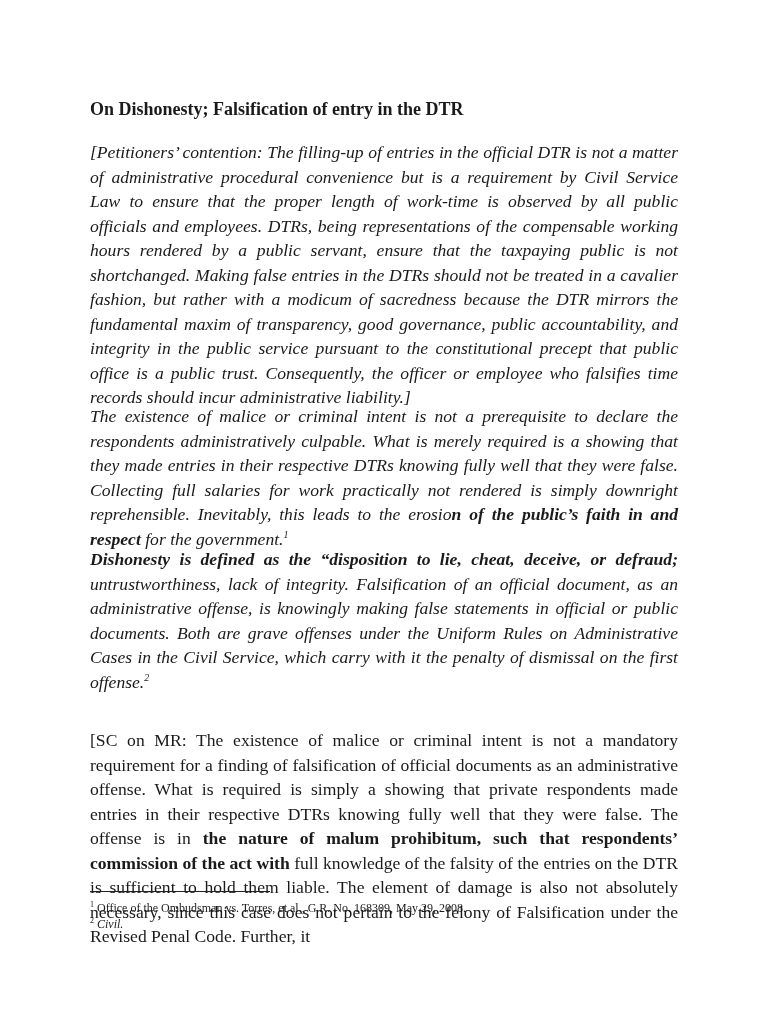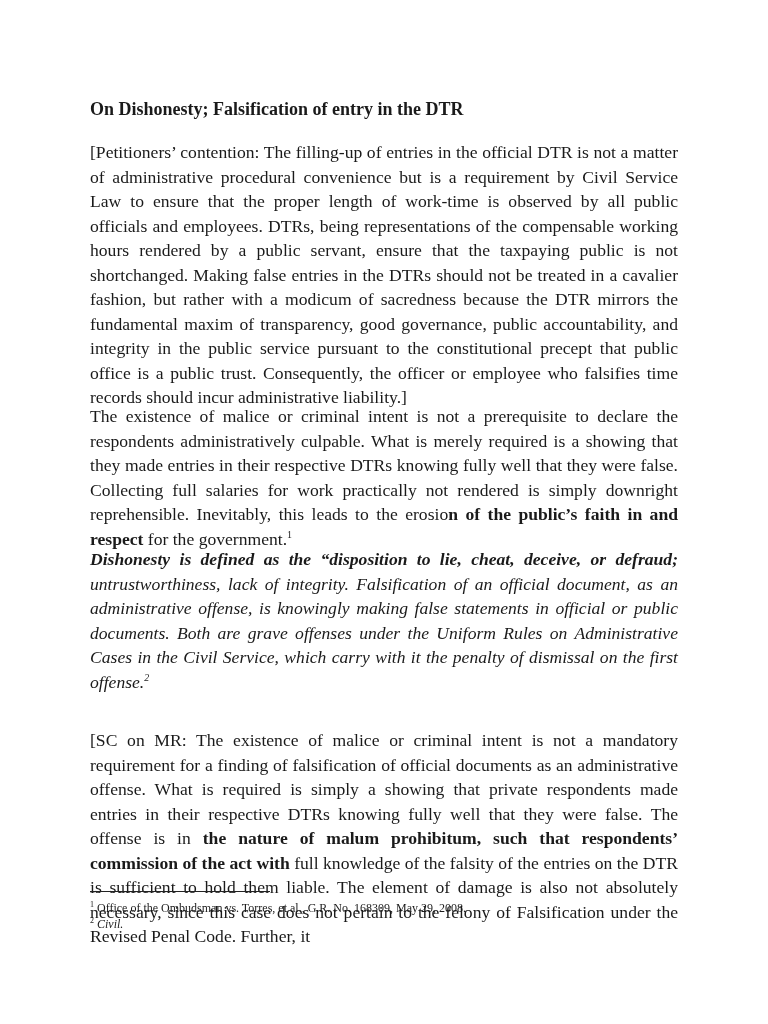--- a/index.html
+++ b/index.html
@@ -2,25 +2,25 @@
 <html><head>
 <meta charset="utf-8">
 <style>
   html, body { margin: 0; padding: 0; background: #ffffff; }
   body { width: 768px; height: 1024px; overflow: hidden; position: relative;
          font-family: "Liberation Serif", "DejaVu Serif", serif; color: #1a1a1a; }
   .page { position: absolute; left: 90px; top: 0; width: 588px; }
   .title { position: absolute; top: 99px; left: 0; font-weight: bold; font-size: 18px; white-space: nowrap; }
   .para { position: absolute; left: 0; width: 588px; font-size: 17.6px; line-height: 24.5px;
           text-align: justify; text-align-last: left; margin: 0; }
-  .italic { }
+  .italic { font-style: italic; }
   .b { font-weight: bold; }
   sup { font-size: 10px; line-height: 0; vertical-align: super; }
   #p1 { top: 140px; }
-  #p2 { top: 404px; }
+  #p2 { top: 404px; font-style: italic; }
   #p3 { top: 547px; font-style: italic; }
   #p4 { top: 728px; }
   .fn-rule { position: absolute; left: 0; top: 891px; width: 180px; height: 0; border-top: 1px solid #222; }
   .footnotes { position: absolute; left: 0; top: 900px; font-size: 12px; line-height: 16px; }
   .fn sup { font-size: 8px; }
   .fn-italic { font-style: italic; }
 </style>
 </head>
 <body>
 

